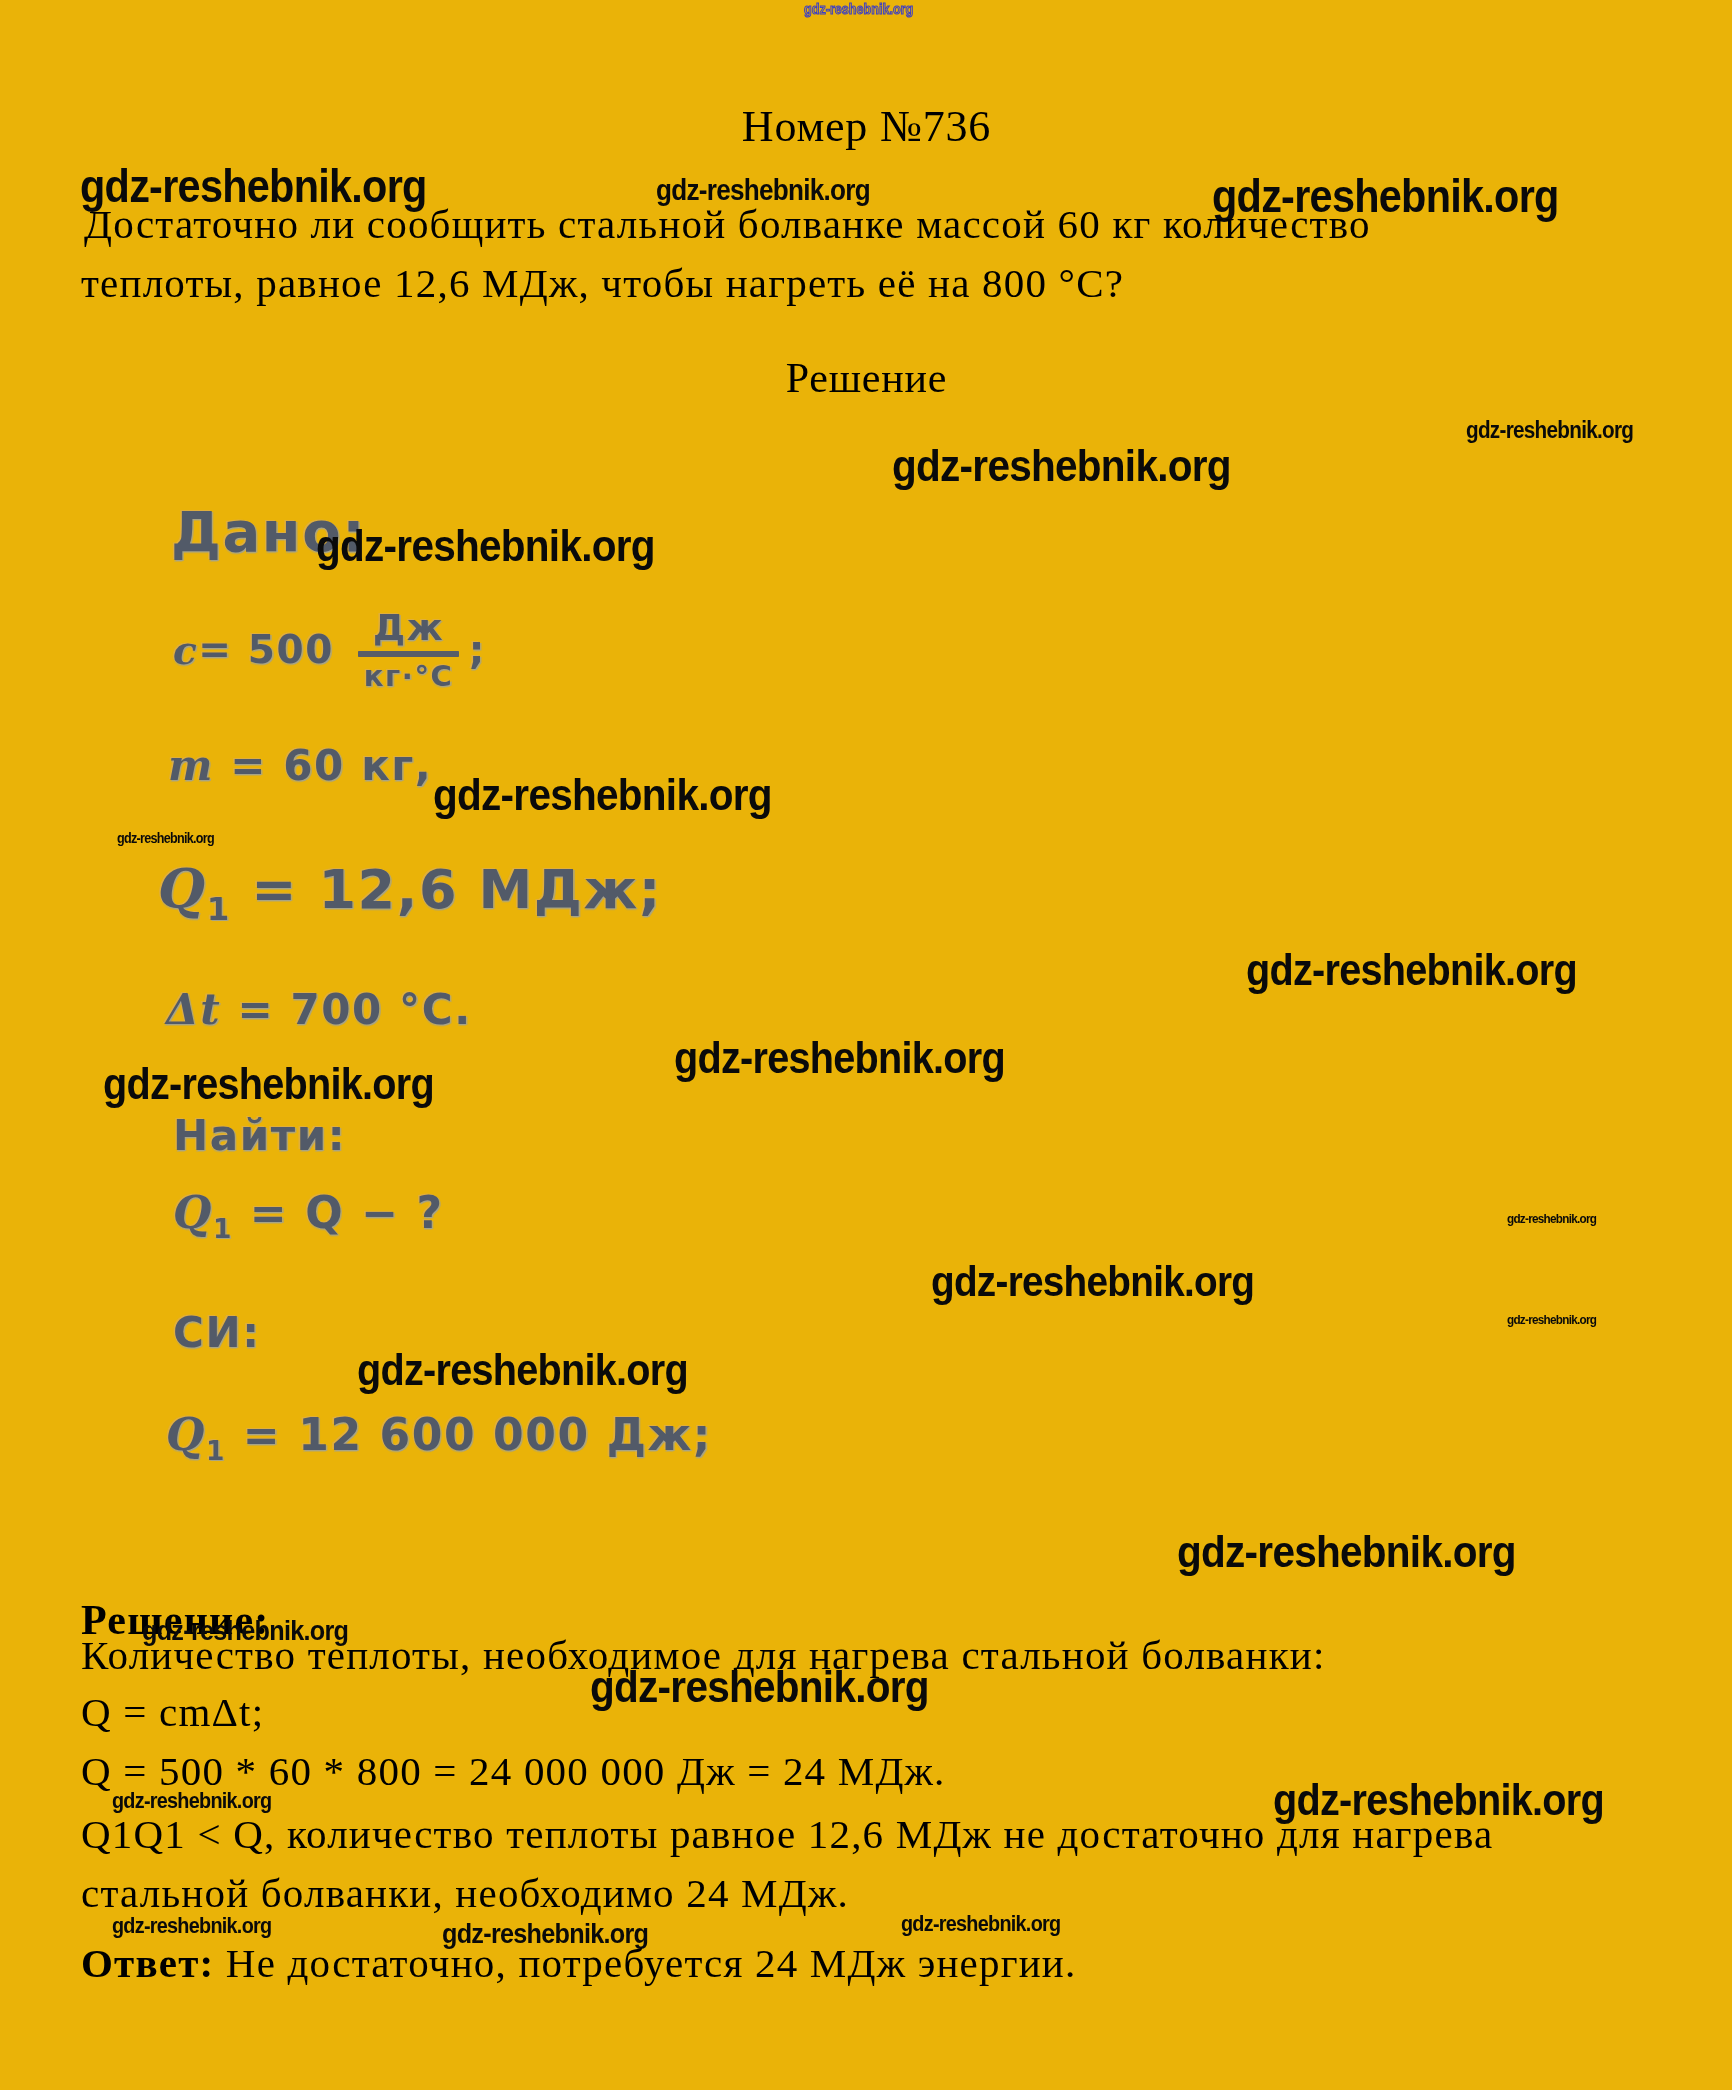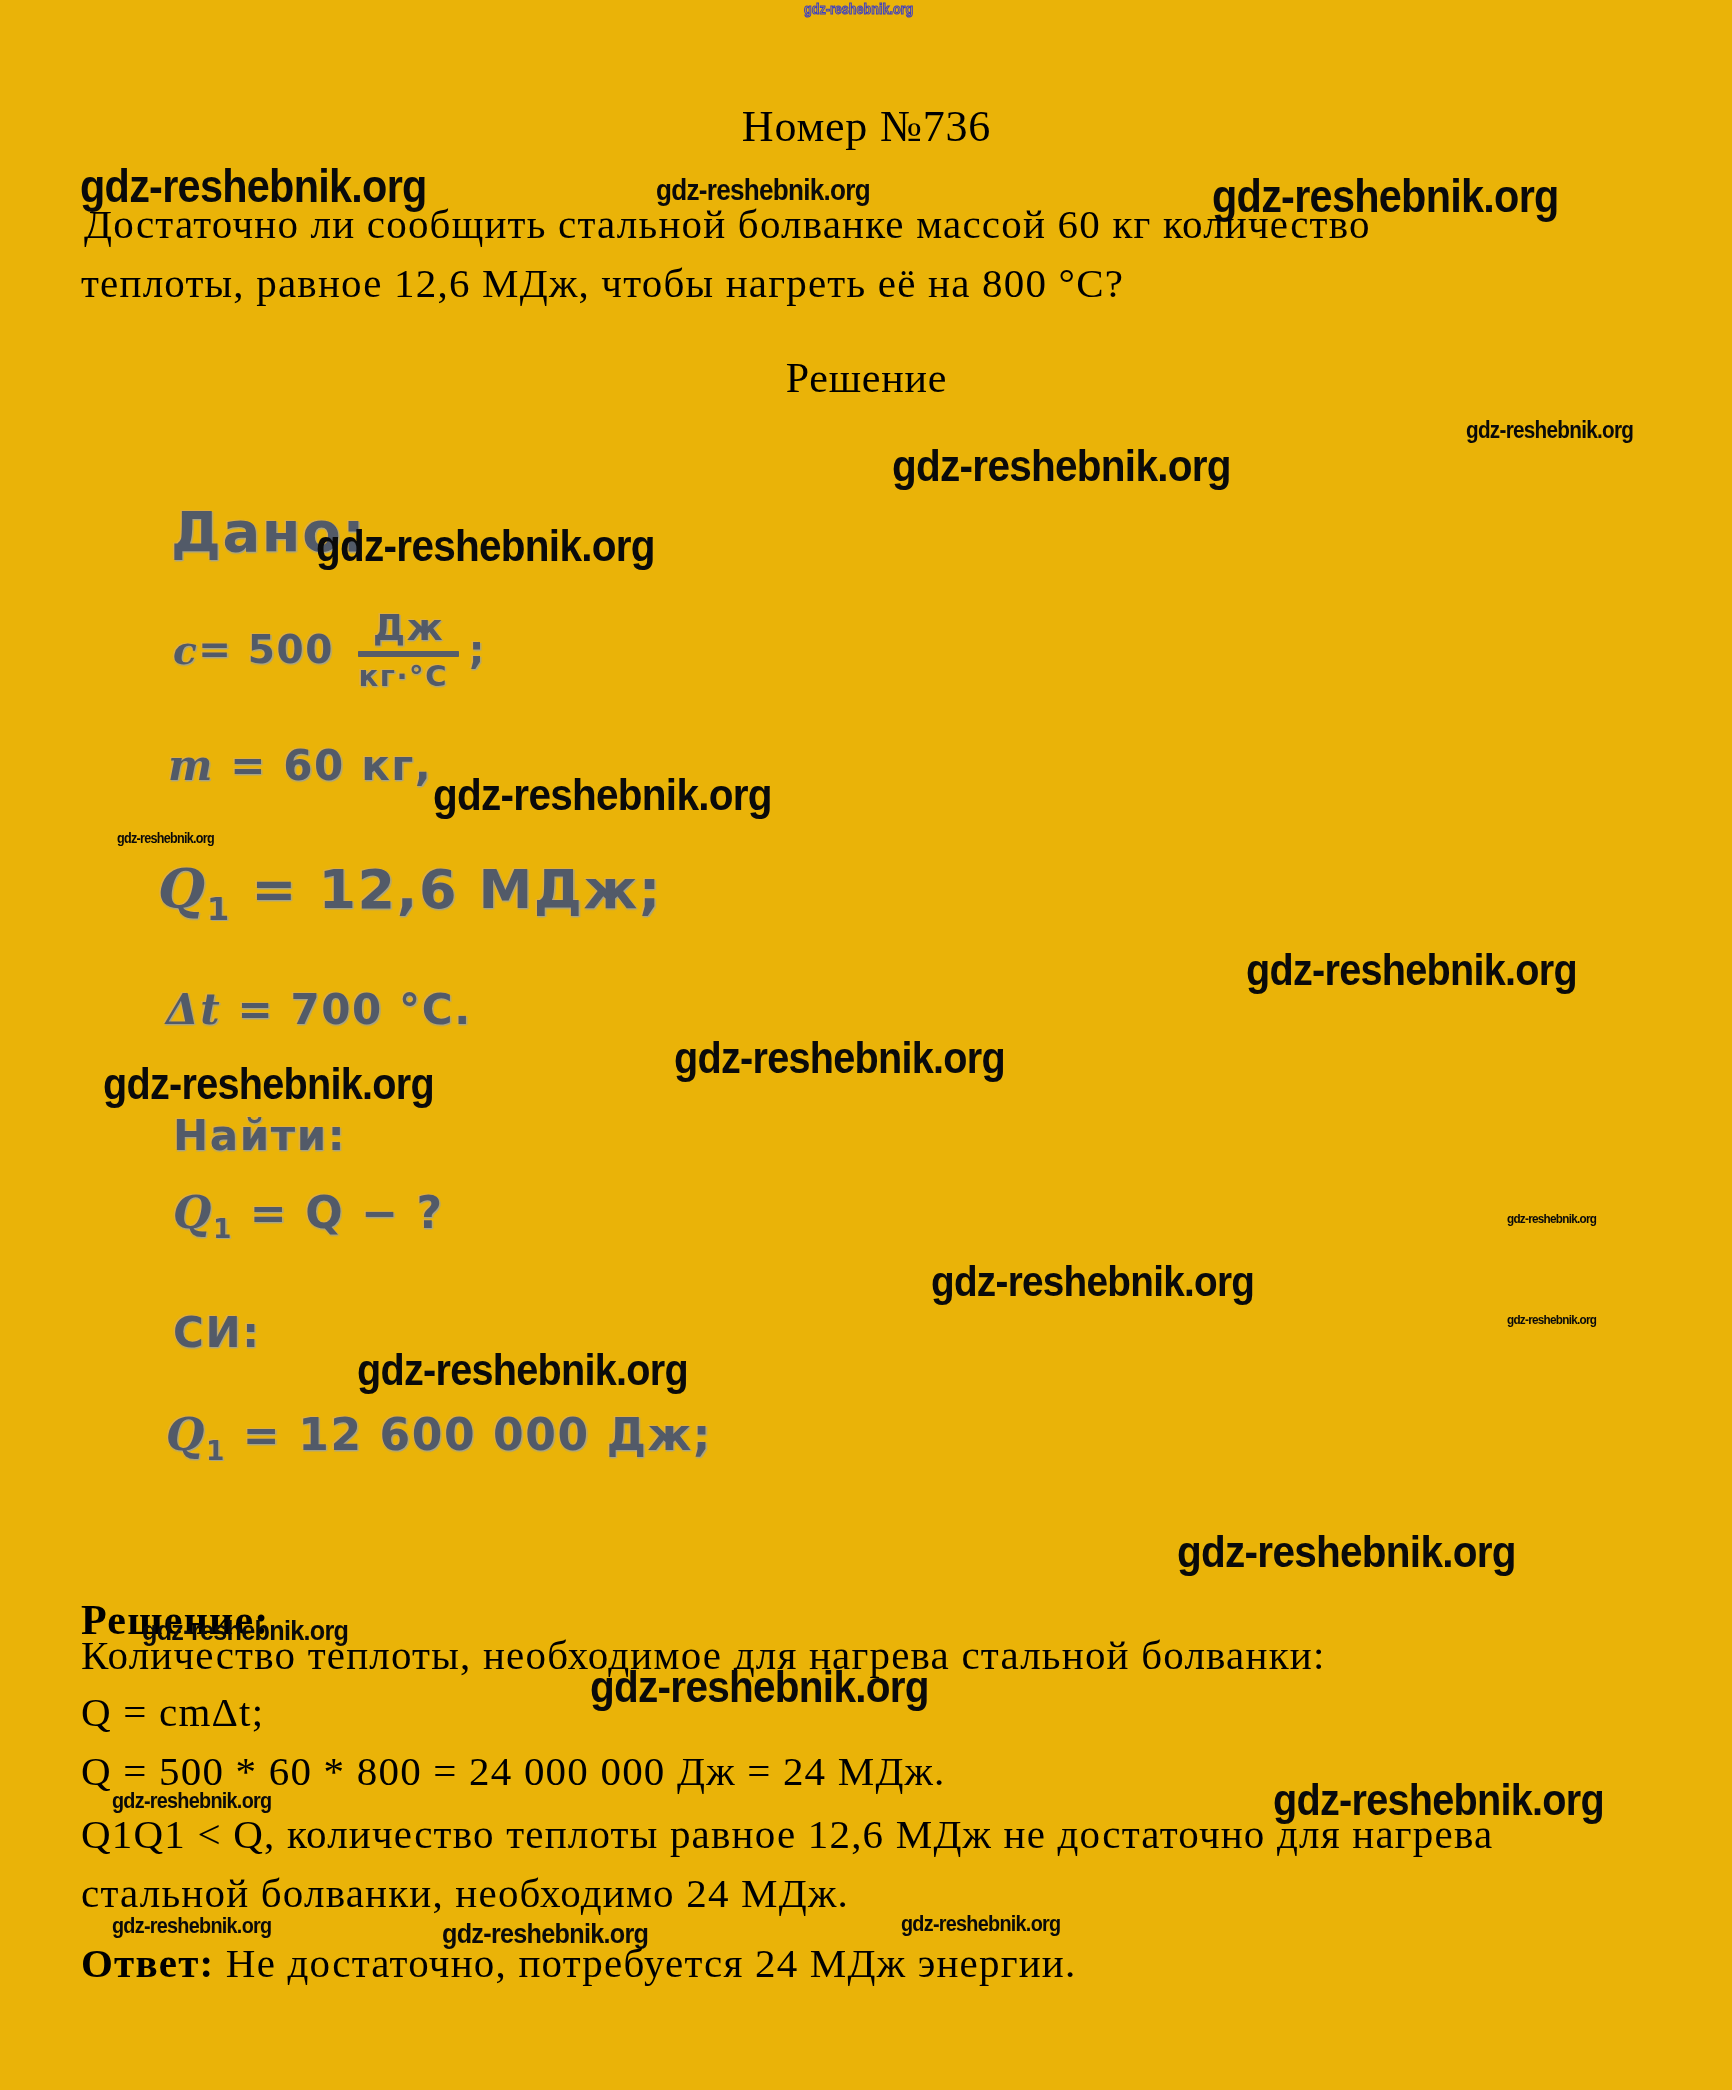--- a/index.html
+++ b/index.html
@@ -31,21 +31,21 @@
     position:absolute;font-family:"DejaVu Sans",sans-serif;font-weight:700;
     color:#525a68;white-space:nowrap;letter-spacing:1.6px;line-height:1.05;
     filter:blur(0.7px);
     text-shadow:1.6px 0.8px 0 rgba(130,155,205,.50),
                -1.6px -0.8px 0 rgba(216,170,122,.45),
                 0 1.6px 0 rgba(130,155,205,.28);
   }
   .fvar{font-family:"DejaVu Serif",serif;font-style:italic;}
   .f sub{font-size:.6em;line-height:0;}
   .c-line{display:flex;align-items:center;font-size:39px;}
-  .frac{display:inline-flex;flex-direction:column;margin-left:24.4px;}
+  .frac{display:inline-flex;flex-direction:column;align-items:center;margin-left:24.4px;}
   .frac .num{font-size:36px;padding:0 14.7px;}
   .frac .bar{height:5.7px;width:100%;background:#585d68;margin:4.1px 0;border-radius:0.8px;}
   .frac .den{font-size:29px;}
   .semi{margin-left:9.8px;font-size:39px;align-self:center;}
 </style>
 </head>
 <body>
 
 <div class="page">
 

